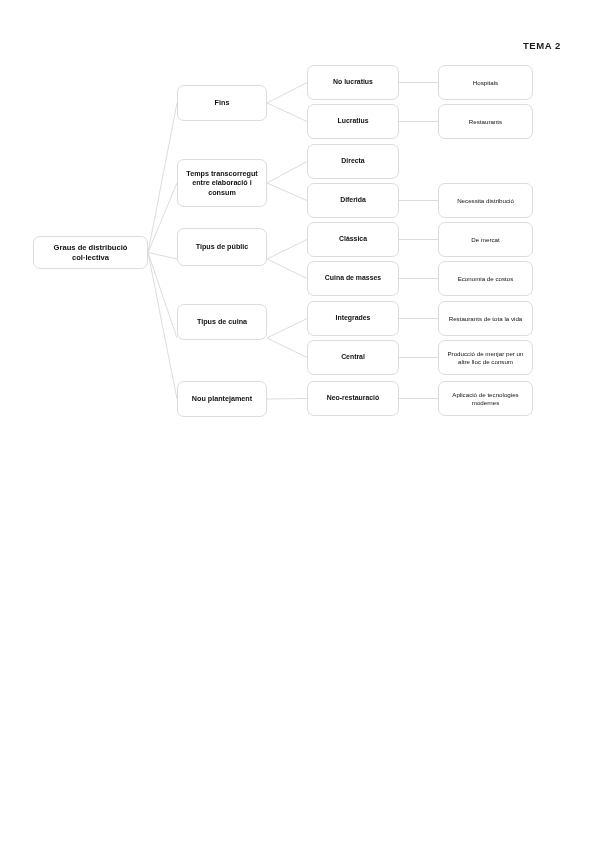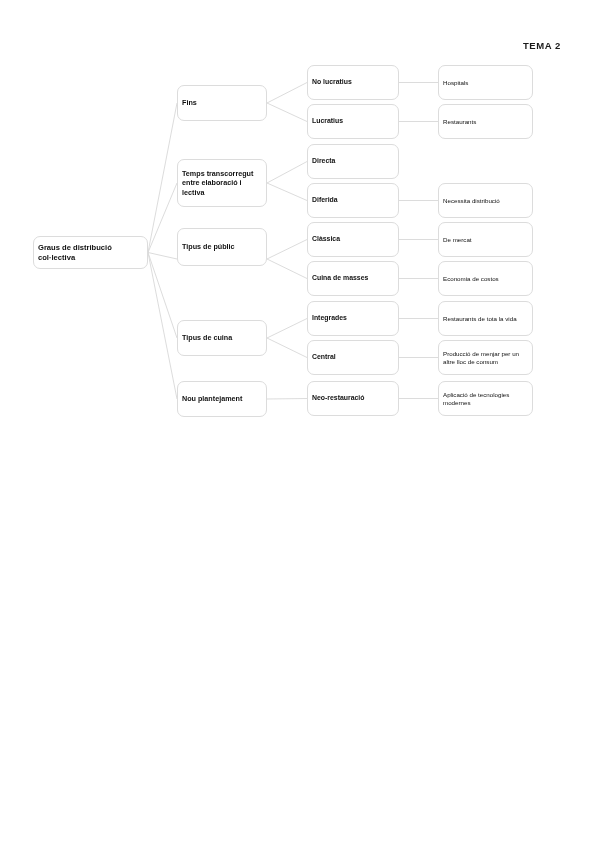--- a/index.html
+++ b/index.html
@@ -38,20 +38,21 @@
   }
   .node {
     position: absolute;
     box-sizing: border-box;
     background: #ffffff;
     border: 1px solid #dcdcdc;
     border-radius: 7px;
     display: flex;
     align-items: center;
     justify-content: center;
+    text-align: center;
     color: #111111;
     line-height: 1.28;
     padding: 2px 4px;
     overflow: hidden;
   }
   .node .lbl {
     display: block;
     width: 100%;
   }
   .lvl0 { font-size: 7.6px; font-weight: 700; }
@@ -92,26 +93,26 @@
     </svg>
 
   <div id="nodes-layer">
       <div class="node lvl0" style="left: 33px; top: 236px; width: 115px; height: 33px;">
         <span class="lbl">Graus de distribució col·lectiva</span>
       </div>
       <div class="node lvl1" style="left: 177px; top: 85px; width: 90px; height: 36px;">
         <span class="lbl">Fins</span>
       </div>
       <div class="node lvl1" style="left: 177px; top: 159px; width: 90px; height: 48px;">
-        <span class="lbl">Temps transcorregut entre elaboració i lectiva</span>
+        <span class="lbl">Temps transcorregut entre elaboració i consum</span>
       </div>
       <div class="node lvl1" style="left: 177px; top: 228px; width: 90px; height: 38px;">
         <span class="lbl">Tipus de públic</span>
       </div>
-      <div class="node lvl1" style="left: 177px; top: 320px; width: 90px; height: 36px;">
+      <div class="node lvl1" style="left: 177px; top: 304px; width: 90px; height: 36px;">
         <span class="lbl">Tipus de cuina</span>
       </div>
       <div class="node lvl1" style="left: 177px; top: 381px; width: 90px; height: 36px;">
         <span class="lbl">Nou plantejament</span>
       </div>
       <div class="node lvl2" style="left: 307px; top: 65px; width: 92px; height: 35px;">
         <span class="lbl">No lucratius</span>
       </div>
       <div class="node lvl2" style="left: 307px; top: 104px; width: 92px; height: 35px;">
         <span class="lbl">Lucratius</span>

